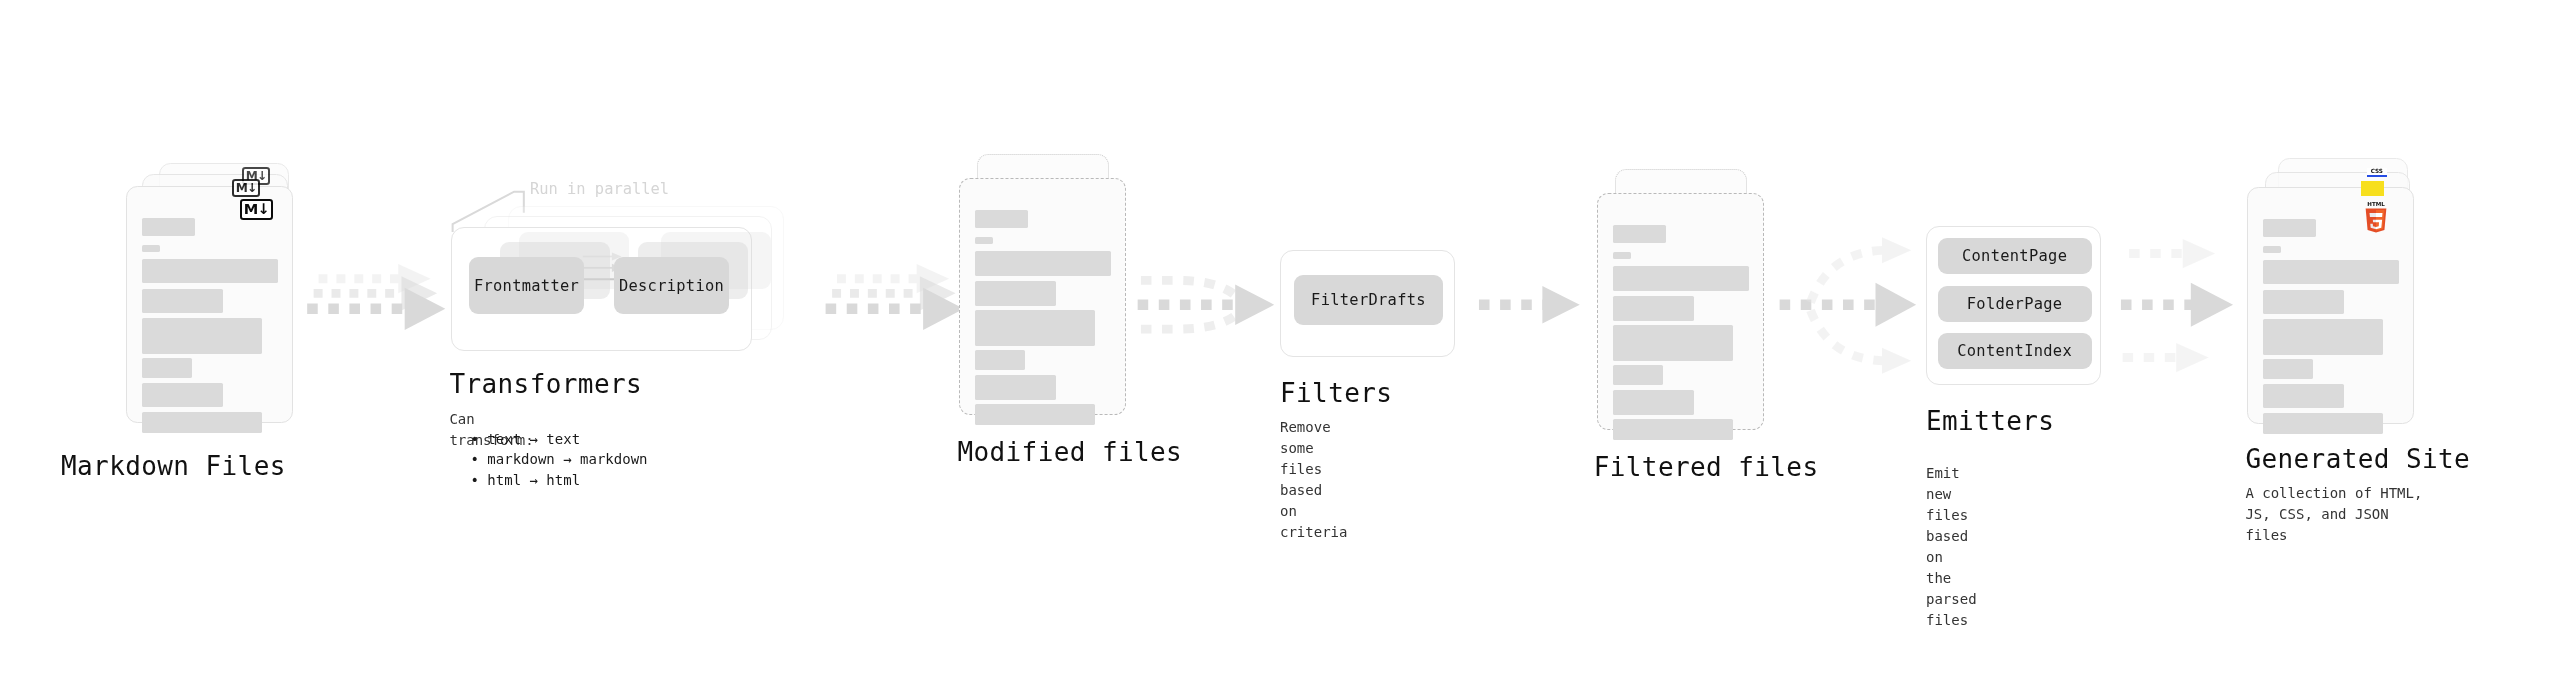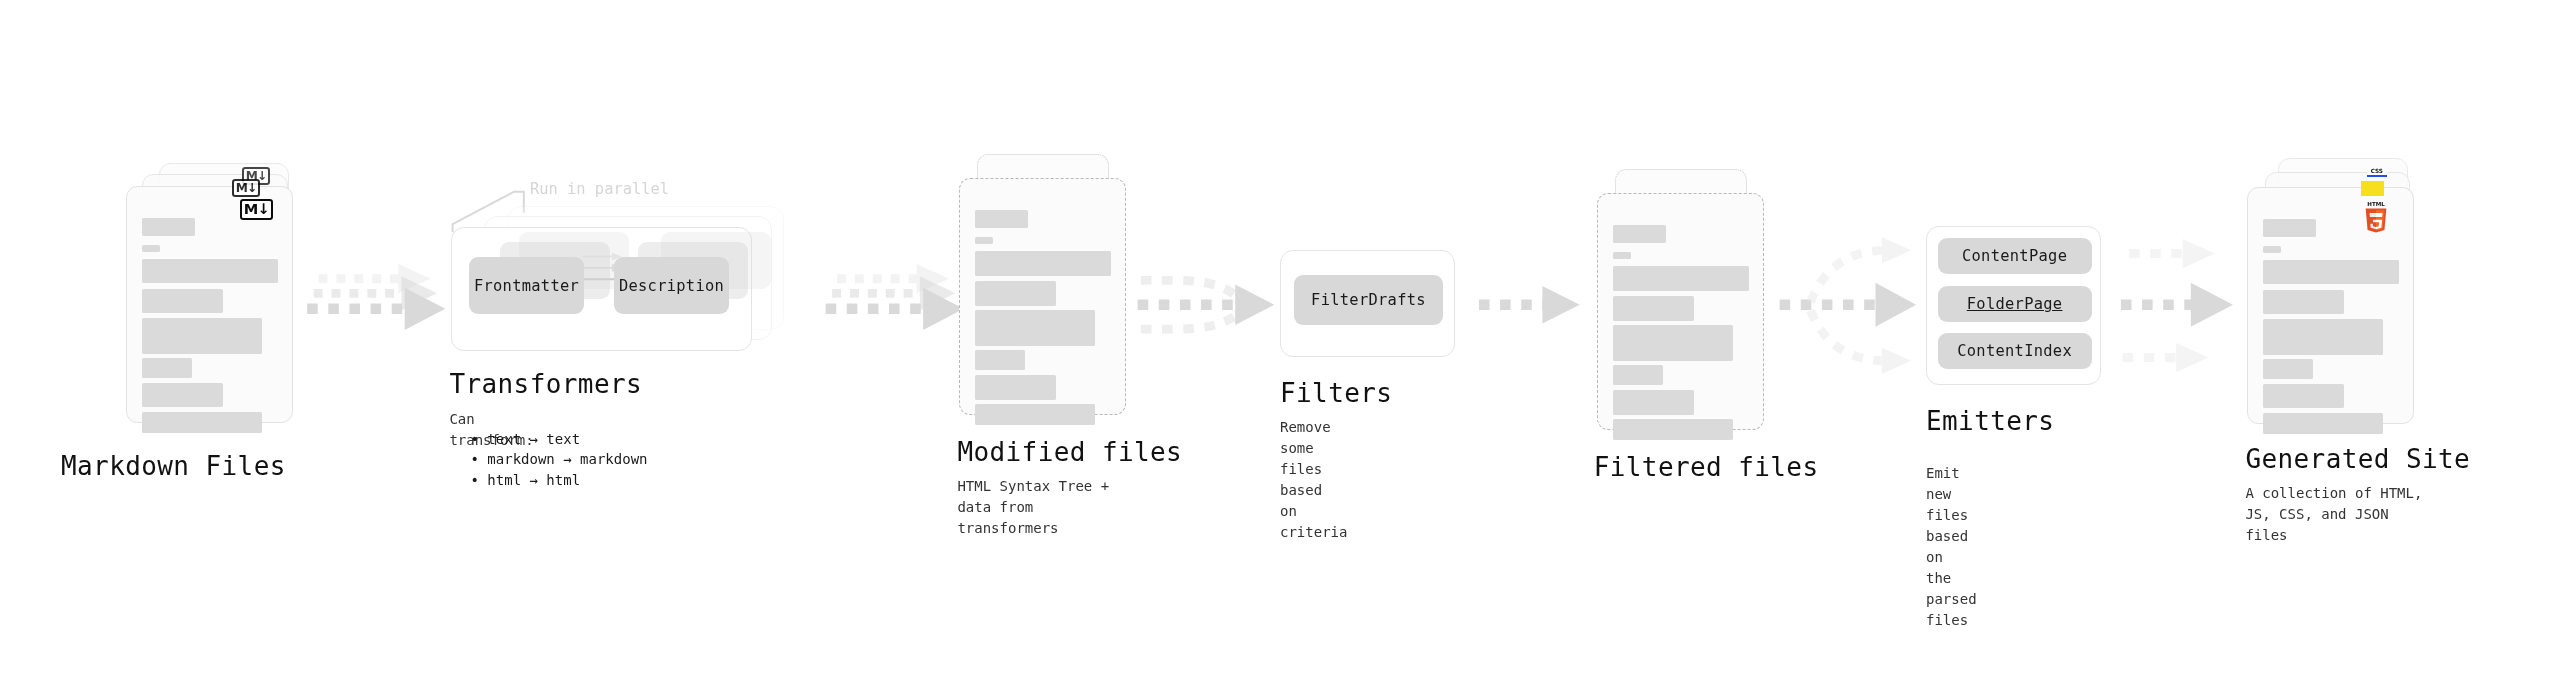--- a/index.html
+++ b/index.html
@@ -237,22 +237,20 @@
       <div class="bar" style="left:14.6px; top:58px; width:18px; height:6.5px;"></div>
       <div class="bar" style="left:14.6px; top:72px; width:136px; height:24.4px;"></div>
       <div class="bar" style="left:14.6px; top:102px; width:81px; height:24.4px;"></div>
       <div class="bar" style="left:14.6px; top:131px; width:120px; height:36px;"></div>
       <div class="bar" style="left:14.6px; top:171px; width:50px; height:19.5px;"></div>
       <div class="bar" style="left:14.6px; top:196px; width:81px; height:24.4px;"></div>
       <div class="bar" style="left:14.6px; top:225px; width:120px; height:21px;"></div>
     </div>
   </div>
   <div class="title" style="position:absolute; left:-1.6px; top:283px;">Modified files</div>
-  <div class="sub" style="position:absolute; left:-1.6px; top:322px;">HTML Syntax Tree +
-data from transformers</div>
 </div>
 
 <div class="stage" style="left:1280px; top:250px;">
   <div class="groupbox" style="left:0px; top:0px; width:175px; height:107px;">
     <div class="chip" style="left:13px; top:24.4px; width:149px; height:50px;">FilterDrafts</div>
   </div>
   <div class="title" style="position:absolute; left:0px; top:128px;">Filters</div>
   <div class="sub" style="position:absolute; left:0px; top:167px;">Remove some files based
 on criteria</div>
 </div>
@@ -270,21 +268,21 @@
       <div class="bar" style="left:14.6px; top:196px; width:81px; height:24.4px;"></div>
       <div class="bar" style="left:14.6px; top:225px; width:120px; height:21px;"></div>
     </div>
   </div>
   <div class="title" style="position:absolute; left:-3.3px; top:283px;">Filtered files</div>
 </div>
 
 <div class="stage" style="left:1926px; top:226px;">
   <div class="groupbox" style="left:0px; top:0px; width:175px; height:159px;">
     <div class="chip" style="left:10.6px; top:11.4px; width:154px; height:36px;">ContentPage</div>
-    <div class="chip" style="left:10.6px; top:59px; width:154px; height:36px;text-decoration:underline;">FolderPage</div>
+    <div class="chip" style="left:10.6px; top:59px; width:154px; height:36px;">FolderPage</div>
     <div class="chip" style="left:10.6px; top:106px; width:154px; height:36px;">ContentIndex</div>
   </div>
   <div class="title" style="position:absolute; left:0px; top:180px;">Emitters</div>
   <div class="sub" style="position:absolute; left:0px; top:237px;">Emit new files based on
 the parsed files</div>
 </div>
 
 <div class="stage" style="left:2247px; top:158px;">
   <div class="docstack" style="width:183px; height:276px;">
     <div class="doc l3" style="left:31px; top:0px; width:130px; height:244px;"></div>

